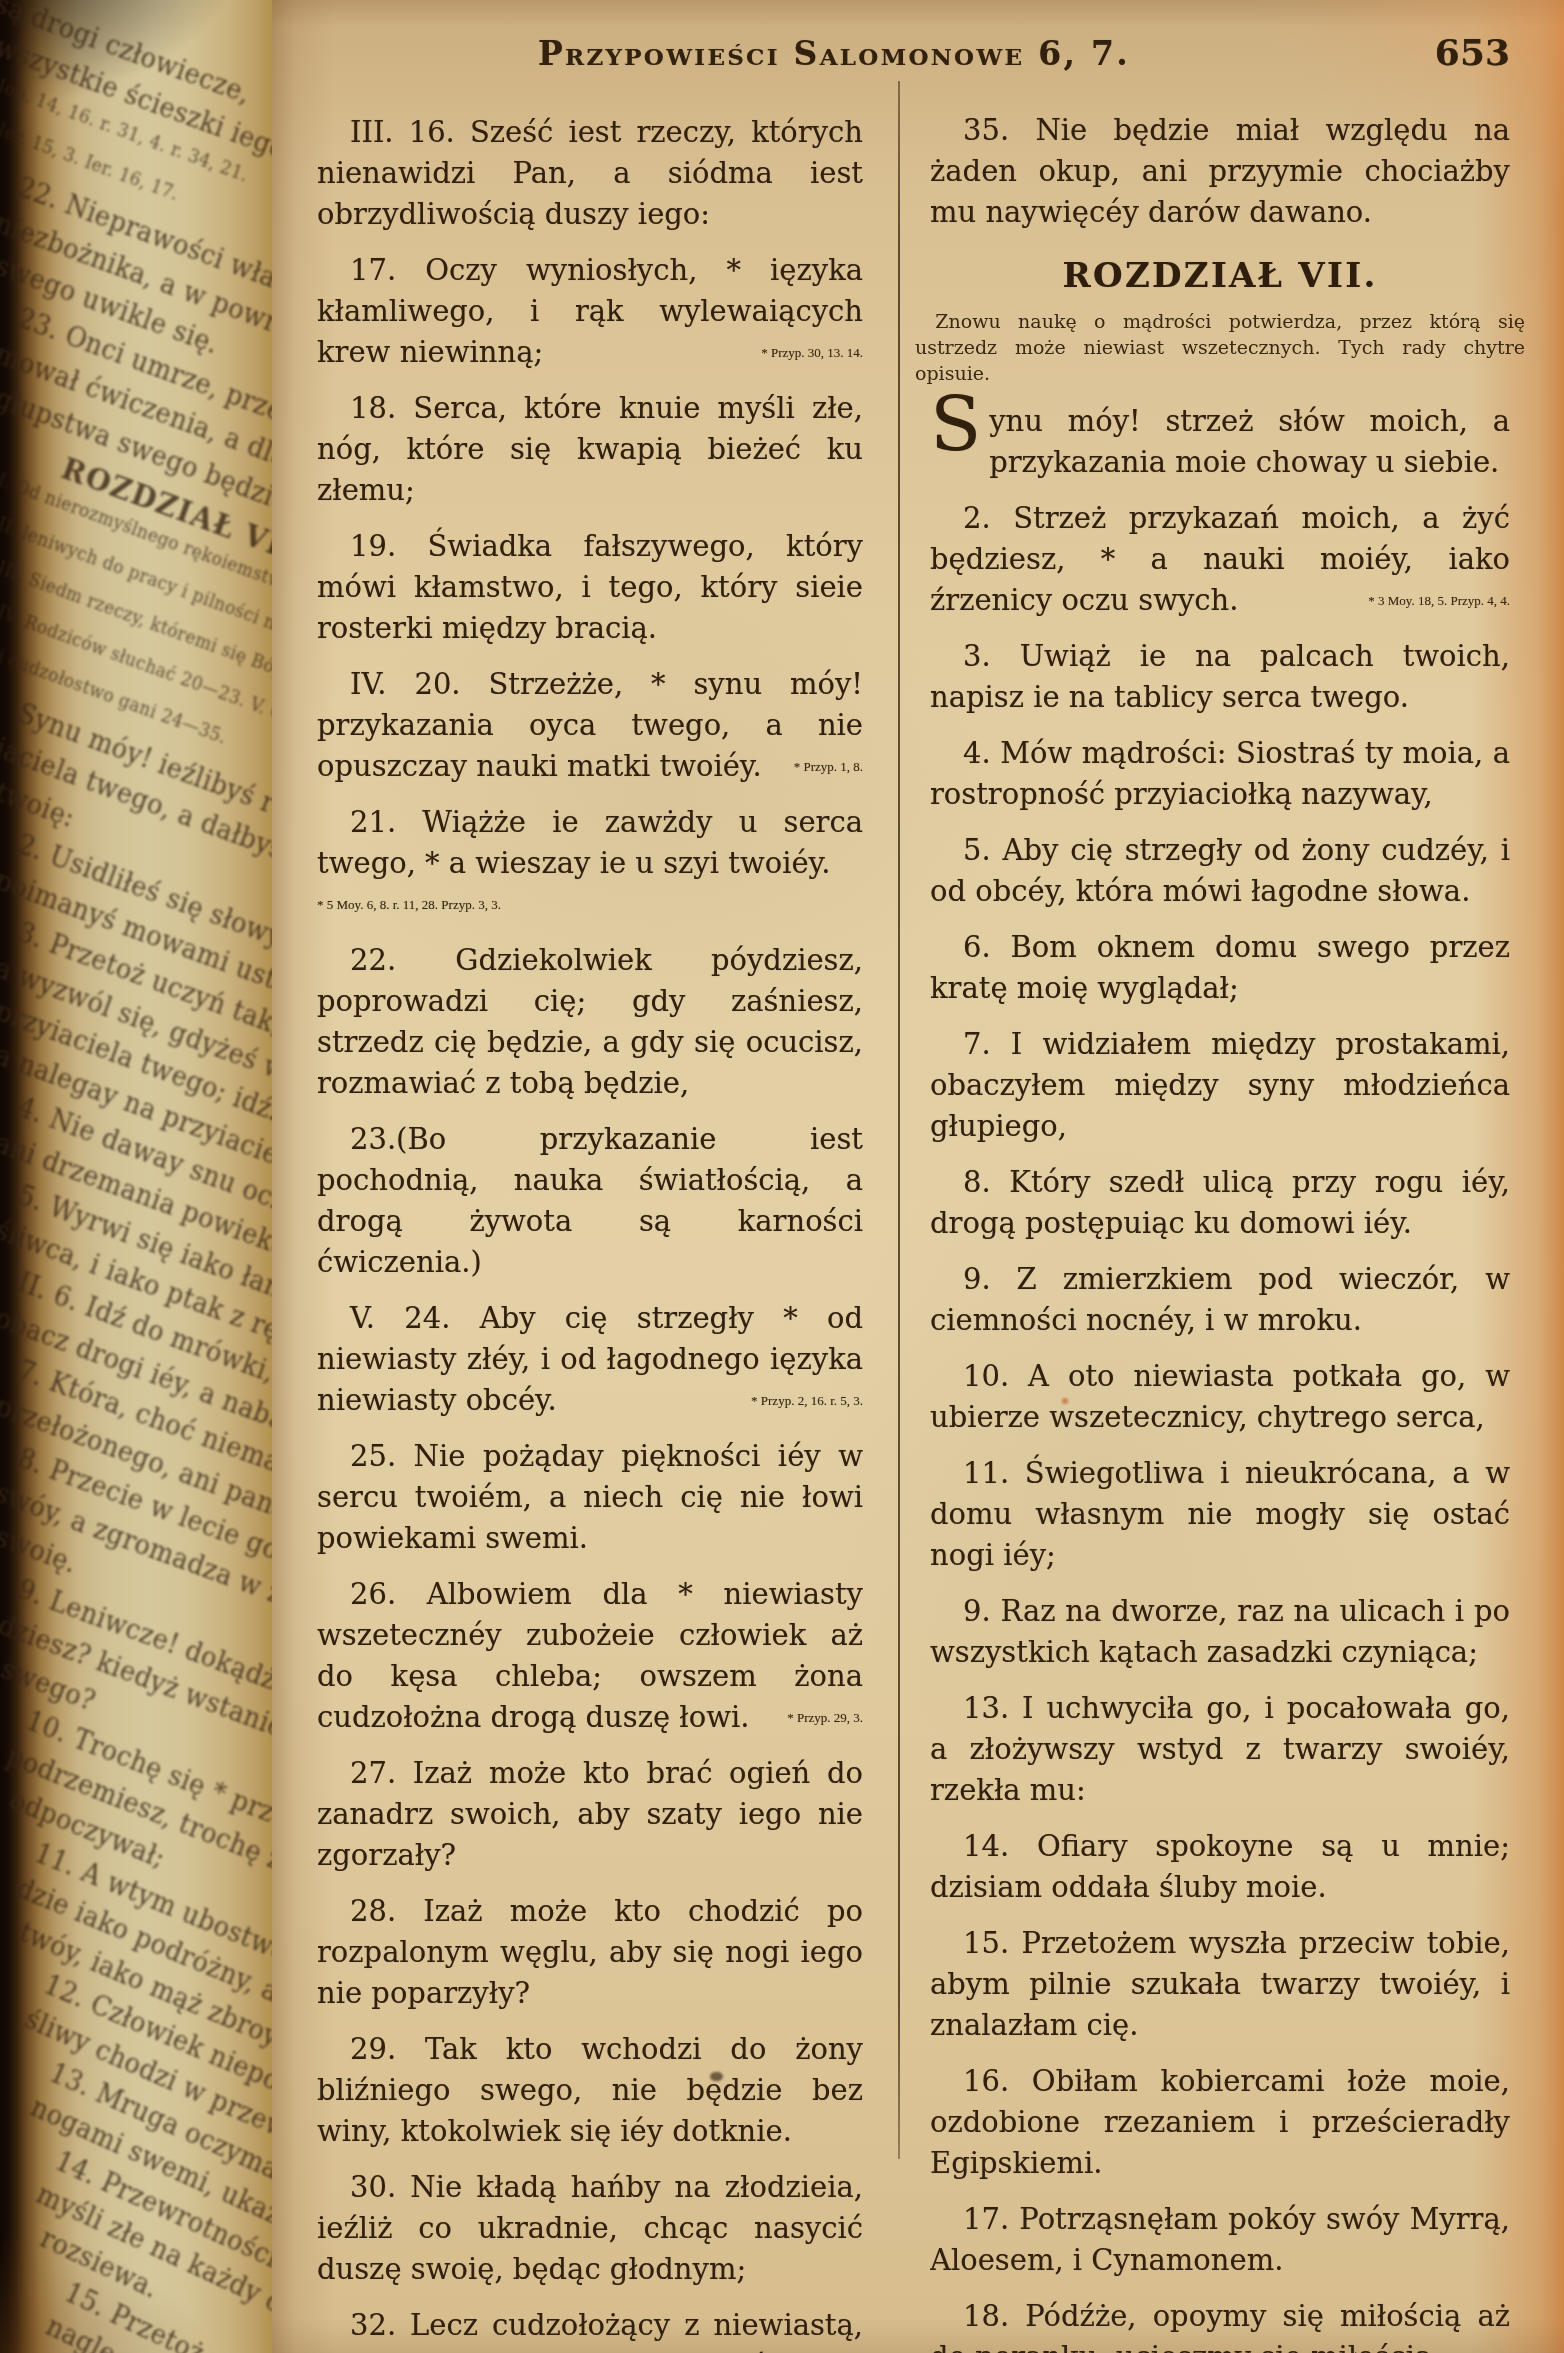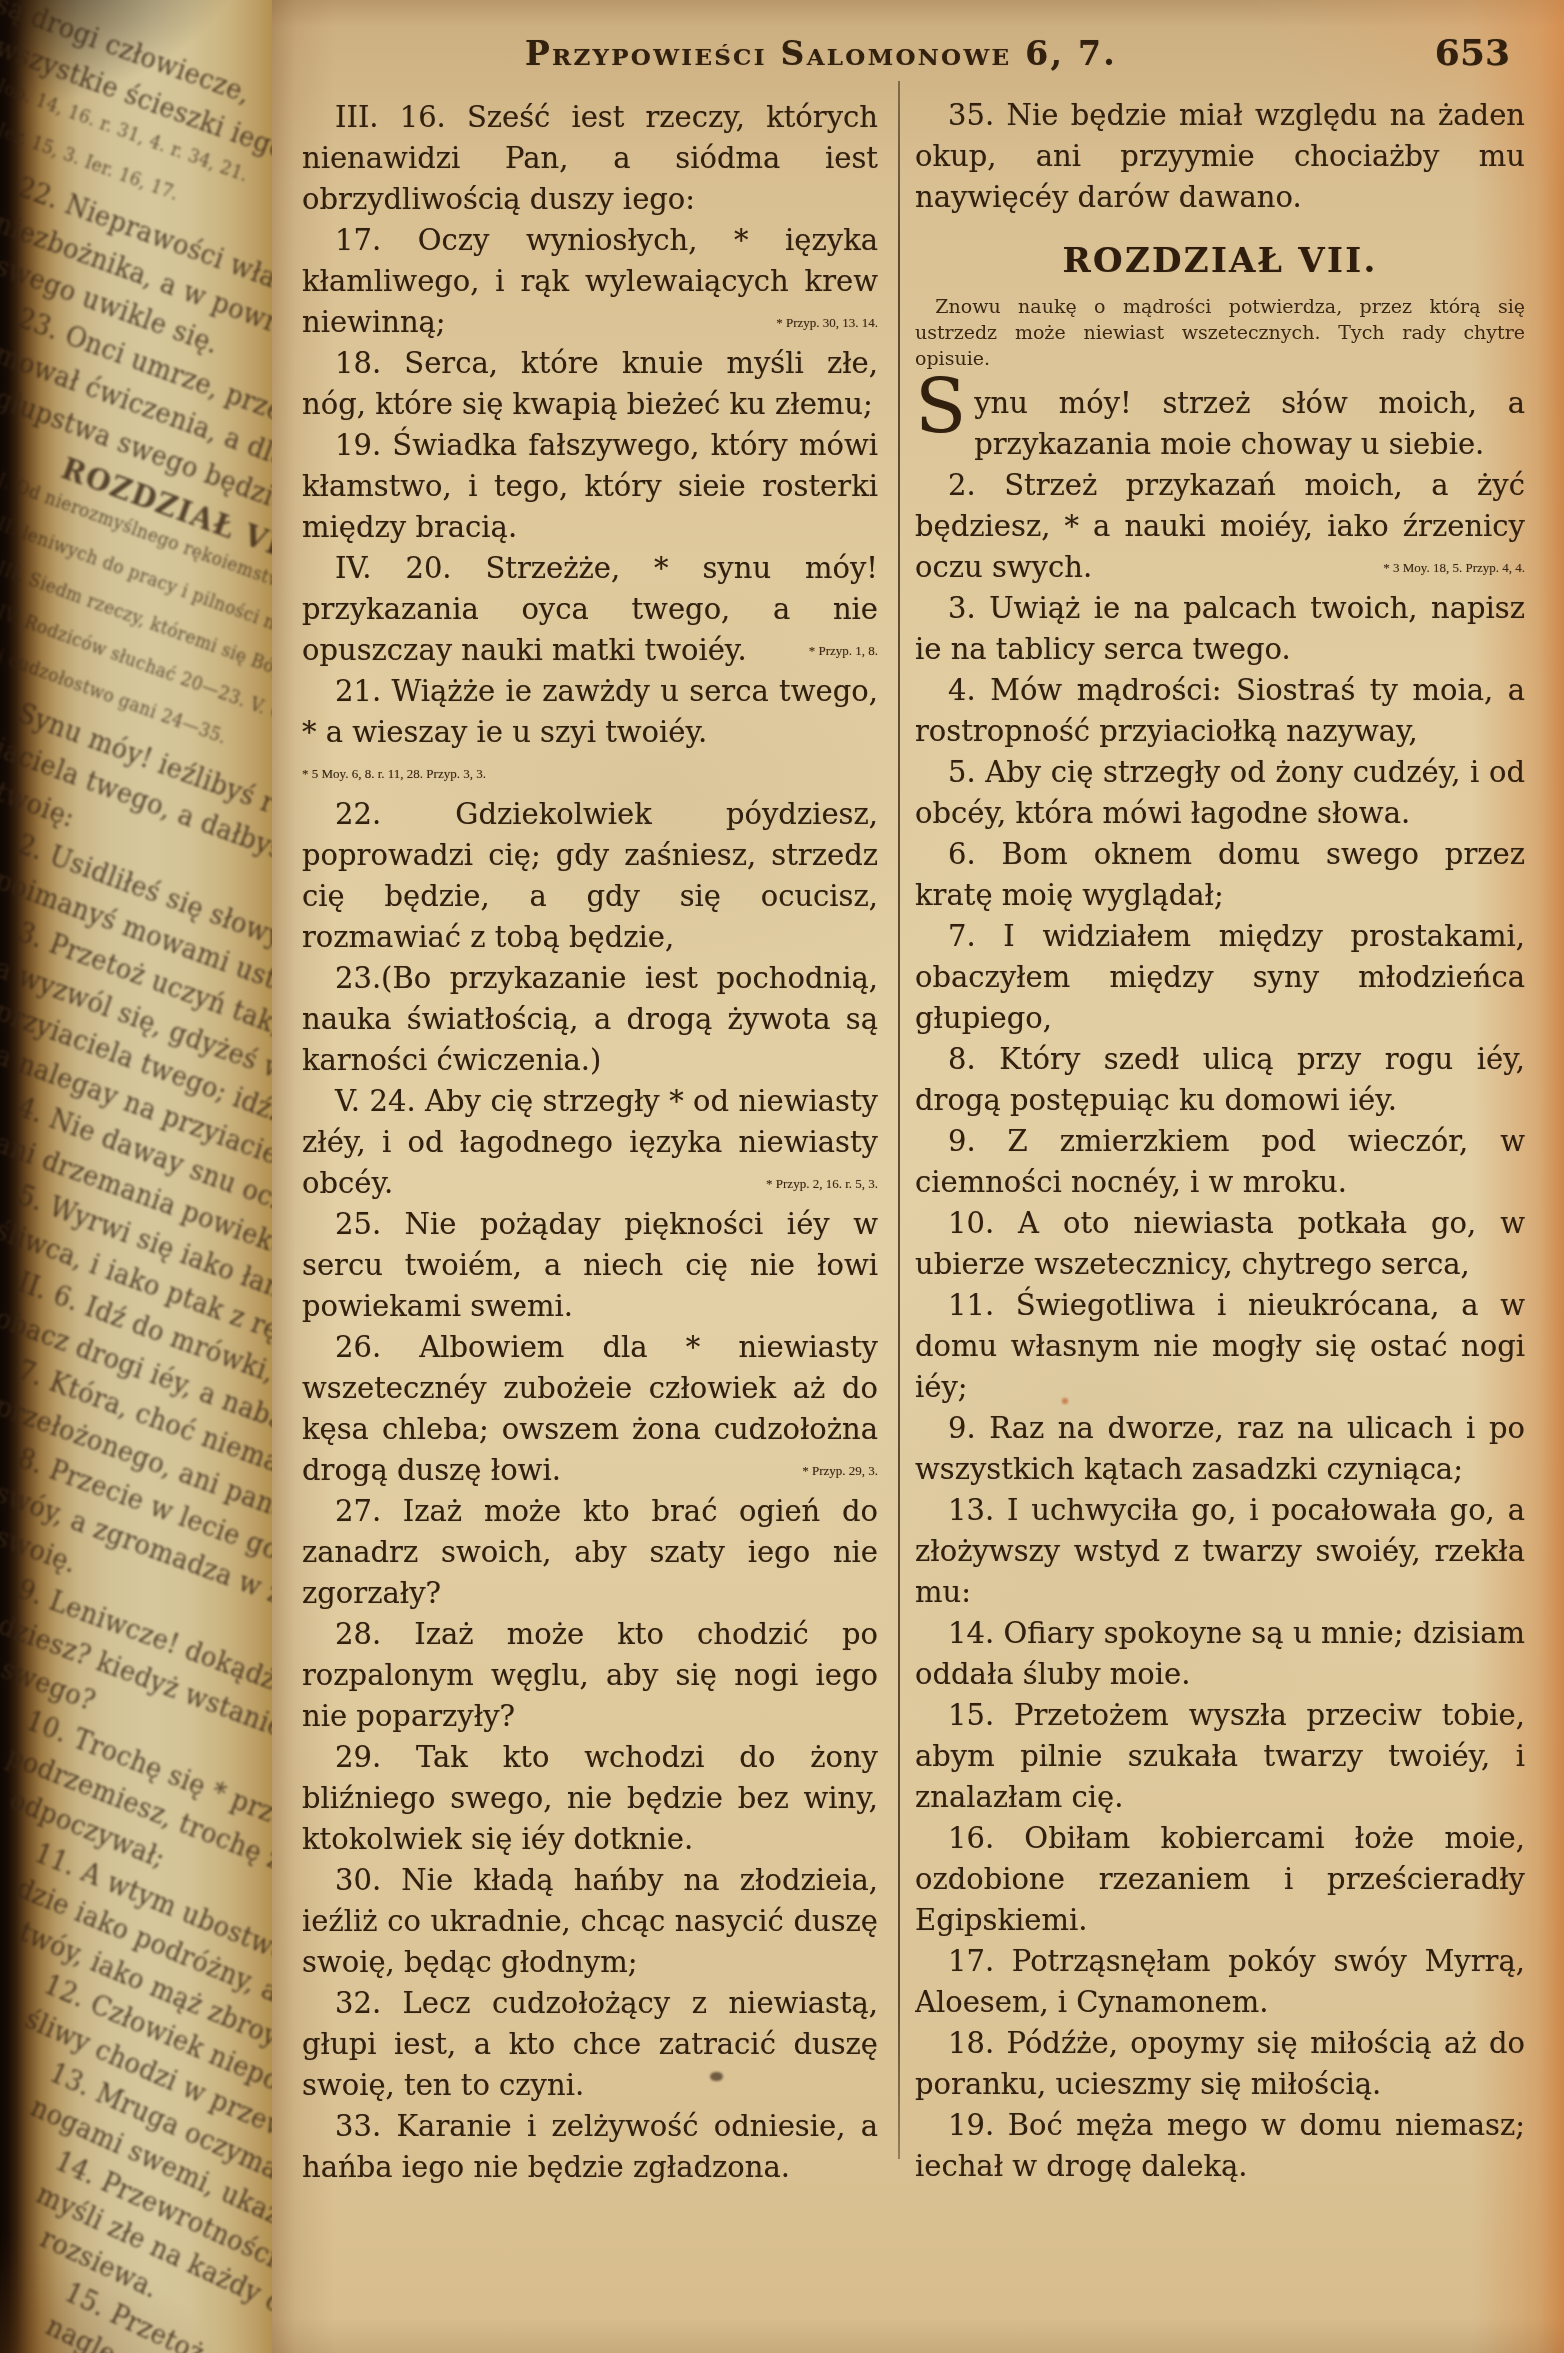--- a/index.html
+++ b/index.html
@@ -41,40 +41,40 @@
       linear-gradient(180deg, rgba(120,80,40,.22) 0, rgba(120,80,40,0) 27px),
       linear-gradient(0deg, rgba(120,80,40,.18) 0, rgba(120,80,40,0) 36px),
       linear-gradient(90deg, rgba(130,88,42,.4) 0, rgba(130,88,42,.14) 23.5px, rgba(130,88,42,0) 63px),
       linear-gradient(270deg, #cd8748 0, rgba(205,135,72,.5) 27px, rgba(205,135,72,0) 94px),
       radial-gradient(ellipse 501px 329px at 30% 34%, rgba(120,95,55,.07), rgba(120,95,55,0) 70%),
       radial-gradient(ellipse 407px 501px at 64% 62%, rgba(125,100,60,.06), rgba(125,100,60,0) 70%),
       linear-gradient(180deg, #cbad7e 0, #d9c093 8%, #e1cda1 30%, #e3d0a6 55%, #ddc79a 80%, #d7bd8e 100%);
   }
 
   .header-title{
-    position:absolute;left:197px;top:34px;width:704px;text-align:center;
+    position:absolute;left:210px;top:34px;width:704px;text-align:center;
     font-size:33px;font-weight:600;font-variant:small-caps;letter-spacing:2.3px;
     color:#33210f;text-shadow:0 0 0.8px rgba(50,30,10,.45);
   }
   .page-number{
     position:absolute;top:31px;right:55px;
     font-size:36px;font-weight:600;color:#33210f;
     text-shadow:0 0 0.8px rgba(50,30,10,.45);
   }
 
   #divider{
     position:absolute;left:626px;top:81px;width:2.3px;height:2078px;
     background:linear-gradient(180deg, rgba(62,44,24,.55), rgba(62,44,24,.8) 8%, rgba(62,44,24,.8) 92%, rgba(62,44,24,.45));
   }
 
   #col-left{position:absolute;left:30px;top:97px;width:576px;}
   #col-right{position:absolute;left:643px;top:95px;width:610px;}
 
   .verse{
-    margin:0;overflow:hidden;
+    margin:15px;overflow:hidden;
     text-align:justify;
     font-size:29px;line-height:41px;text-indent:33px;
     color:#32200f;
     text-shadow:0 0 0.8px rgba(50,30,10,.35);
   }
   .verse .ref{
     float:right;
     font-size:13px;line-height:41px;text-indent:0;
     color:#3a2814;
     font-family:Liberation Serif, serif;

